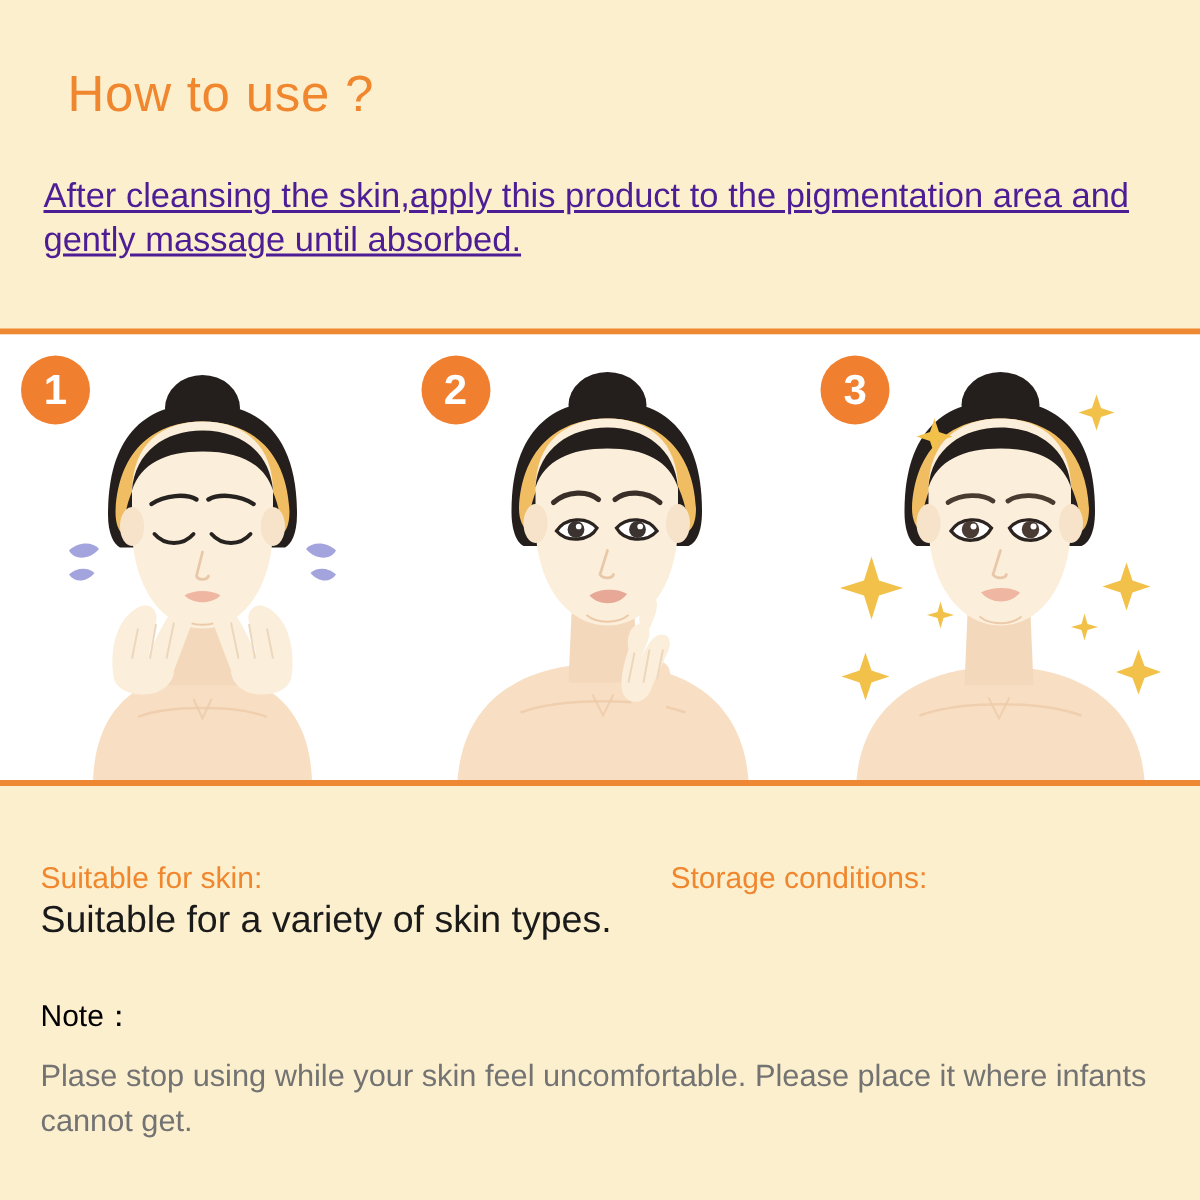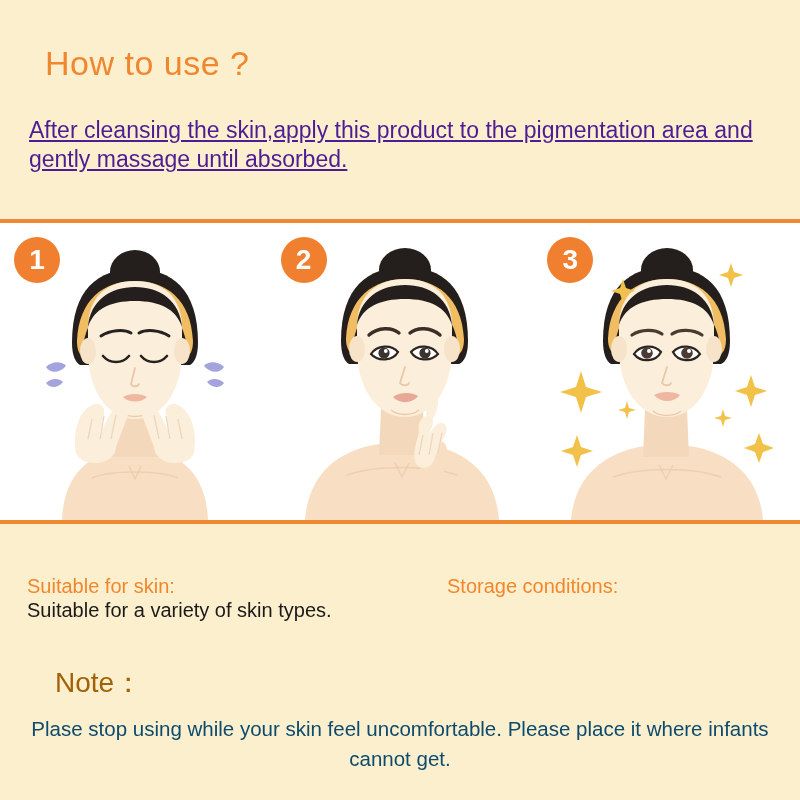--- a/index.html
+++ b/index.html
@@ -100,40 +100,38 @@
   }
   .info-col-left  { position: absolute; left: 27px;  top: 51px; width: 400px; }
   .info-col-right { position: absolute; left: 447px; top: 51px; width: 345px; }
   .info-label {
     font-size: 20px;
     color: #f0872e;
     margin-bottom: 1px;
     white-space: nowrap;
   }
   .info-value {
-    font-size: 20px;
+    font-size: 25px;
     color: #1a1a1a;
     white-space: nowrap;
   }
   #note-block {
     position: absolute;
     left: 27px; top: 140px;
     width: 746px;
   }
   #note-label {
-    font-size: 28px;
-    color: #a16207;
+    font-size: 20px;
+    color: #000000;
     margin-bottom: 12px;
-    margin-left: 28px;
   }
   #note-value {
     font-size: 20.5px;
     line-height: 30px;
-    color: #0c4a6e;
-    text-align: center;
+    color: #737373;
   }
 </style>
 </head>
 <body>
 
 <div id="page">
 
   <div id="header-section">
     <div id="page-title">How to use ?</div>
     <div id="intro-text">After cleansing the skin,apply this product to the pigmentation area and gently massage until absorbed.</div>

